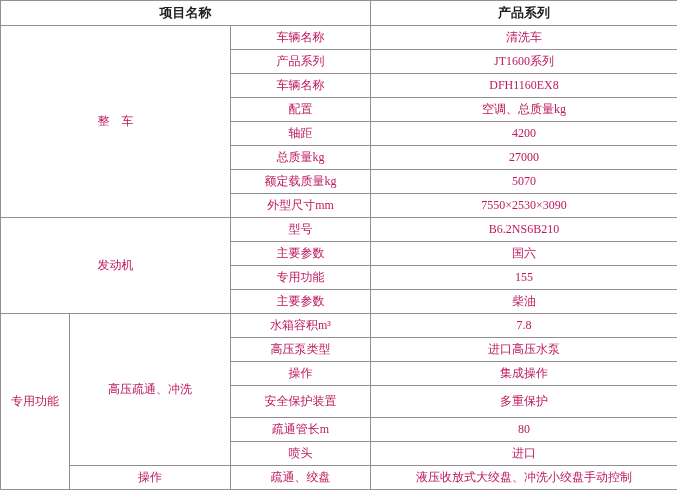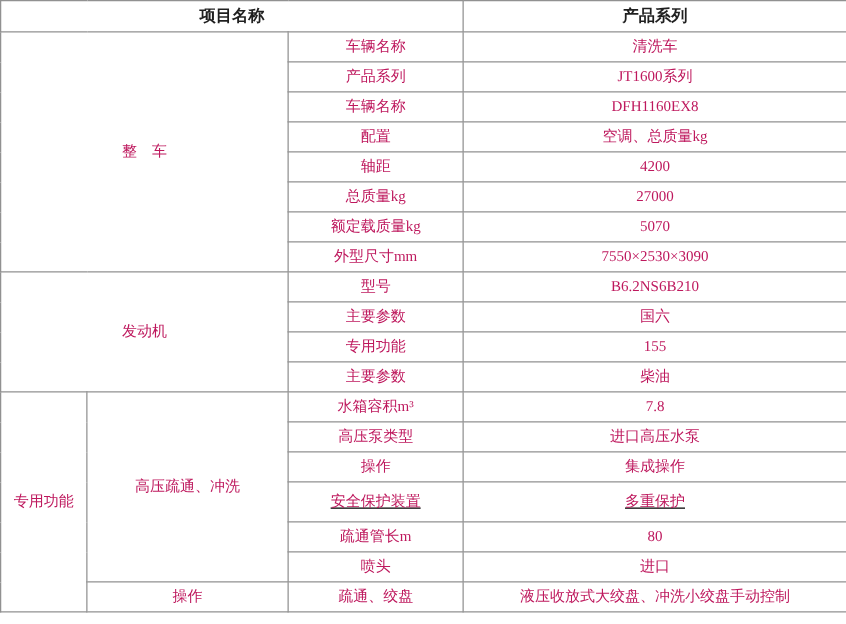--- a/index.html
+++ b/index.html
@@ -32,21 +32,21 @@
     white-space: nowrap;
   }
   table.spec th {
     font-weight: bold;
     color: #1f1f1f;
     font-size: 13px;
     height: 25px;
     margin-top: 40px;
   }
   tr.std  { height: 24px; }
-  tr.tall { height: 32px; text-decoration: underline; }
+  tr.tall { height: 32px; }
   td.cat  { color: #4d4d4d; }
   td.vtop { vertical-align: top; padding-top: 3px; }
 </style>
 </head>
 <body>
 
 <table class="spec">
   <colgroup>
     <col class="c1">
       <col class="c2">

